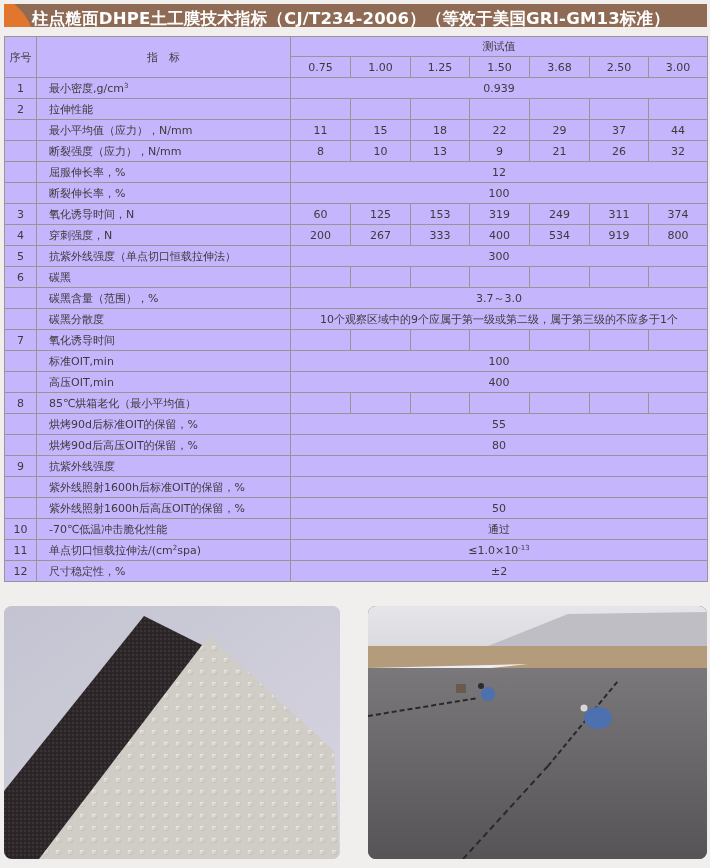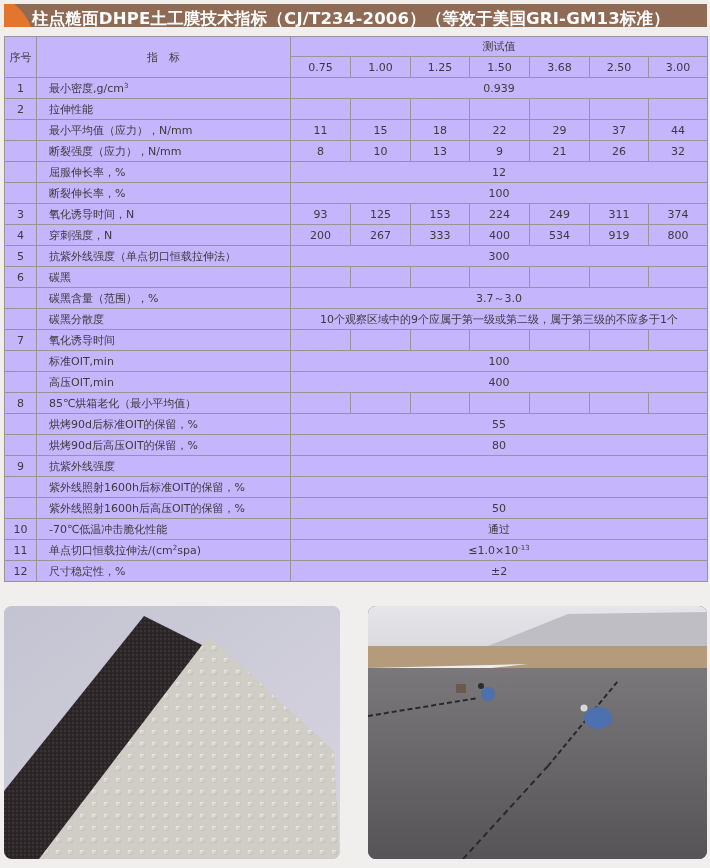--- a/index.html
+++ b/index.html
@@ -126,24 +126,24 @@
         <td colspan="7"><span>12</span></td>
       </tr>
       <tr>
         <td class="seq" style="border-top-color: transparent;"></td>
         <td class="ind"><span>断裂伸长率，%</span></td>
         <td colspan="7"><span>100</span></td>
       </tr>
       <tr>
         <td class="seq">3</td>
         <td class="ind"><span>氧化诱导时间，N</span></td>
-        <td>93</td>
+        <td>60</td>
         <td>125</td>
         <td>153</td>
-        <td>224</td>
+        <td>319</td>
         <td>249</td>
         <td>311</td>
         <td>374</td>
       </tr>
       <tr>
         <td class="seq">4</td>
         <td class="ind"><span>穿刺强度，N</span></td>
         <td>200</td>
         <td>267</td>
         <td>333</td>

